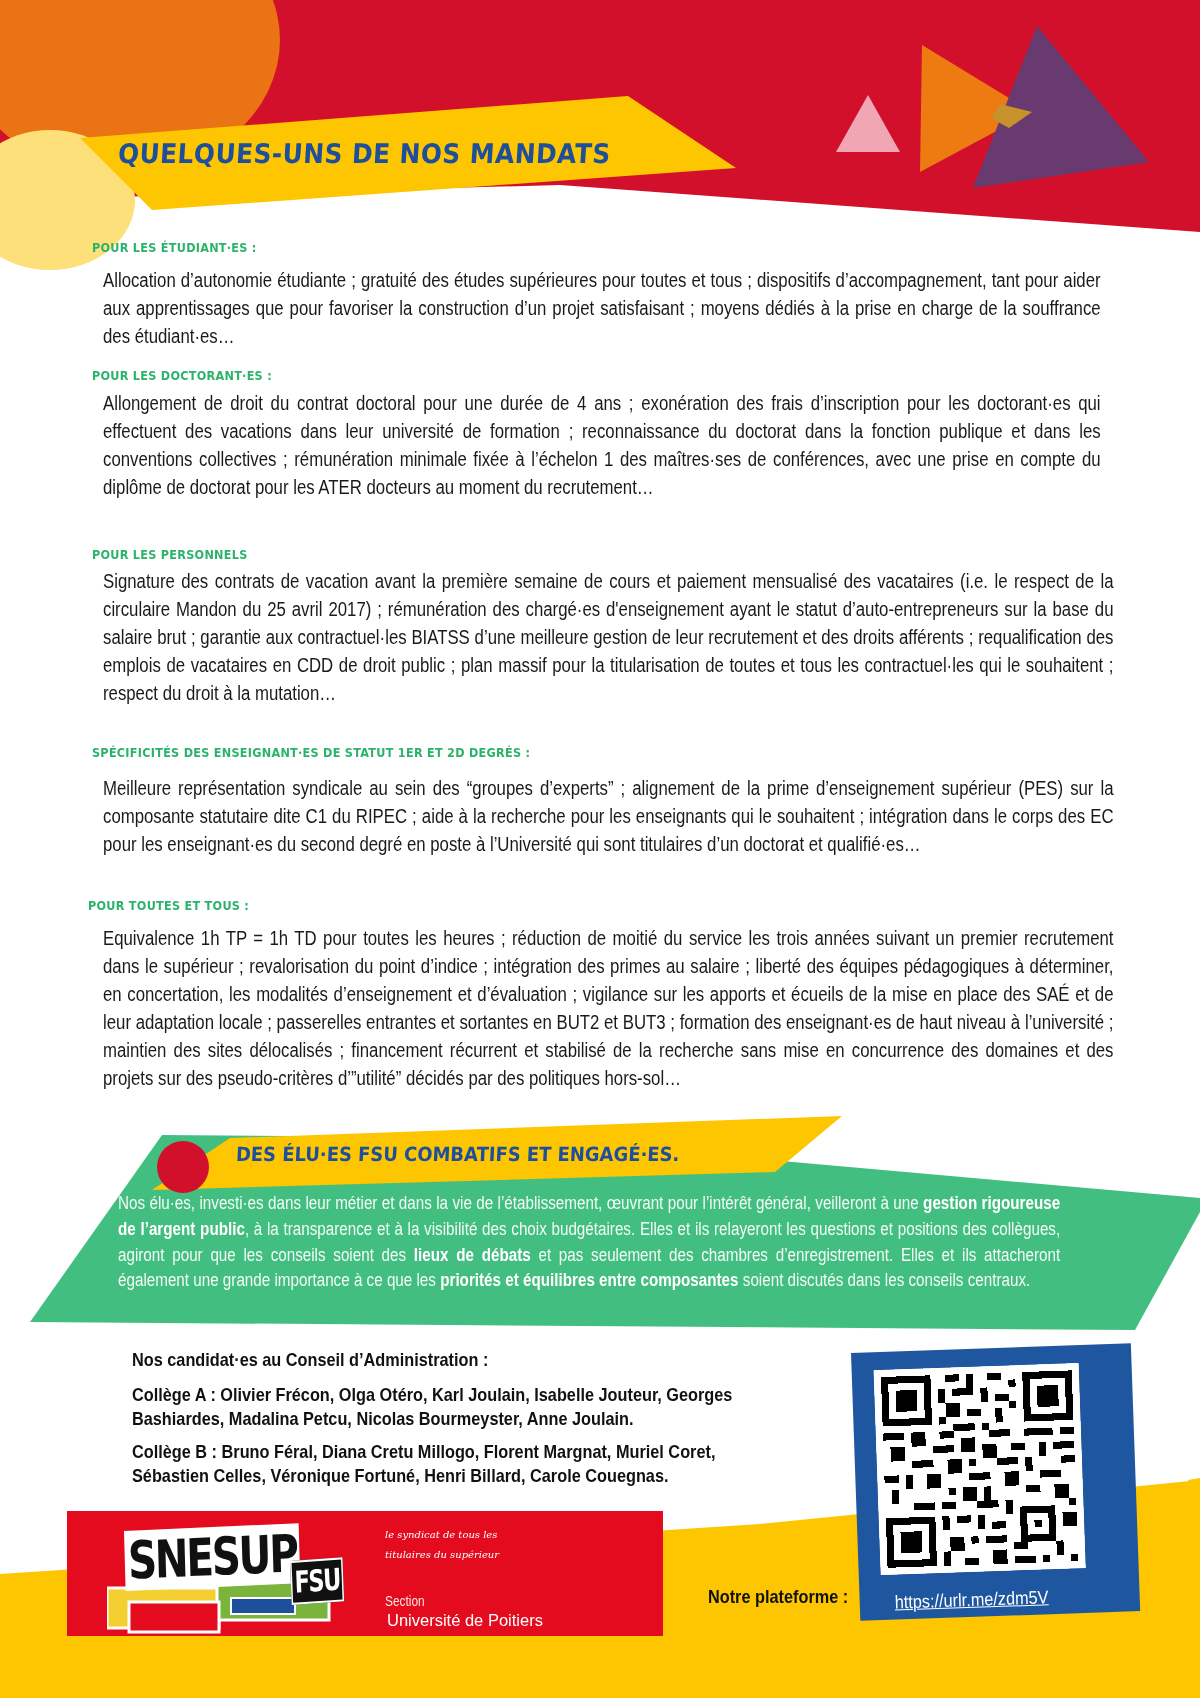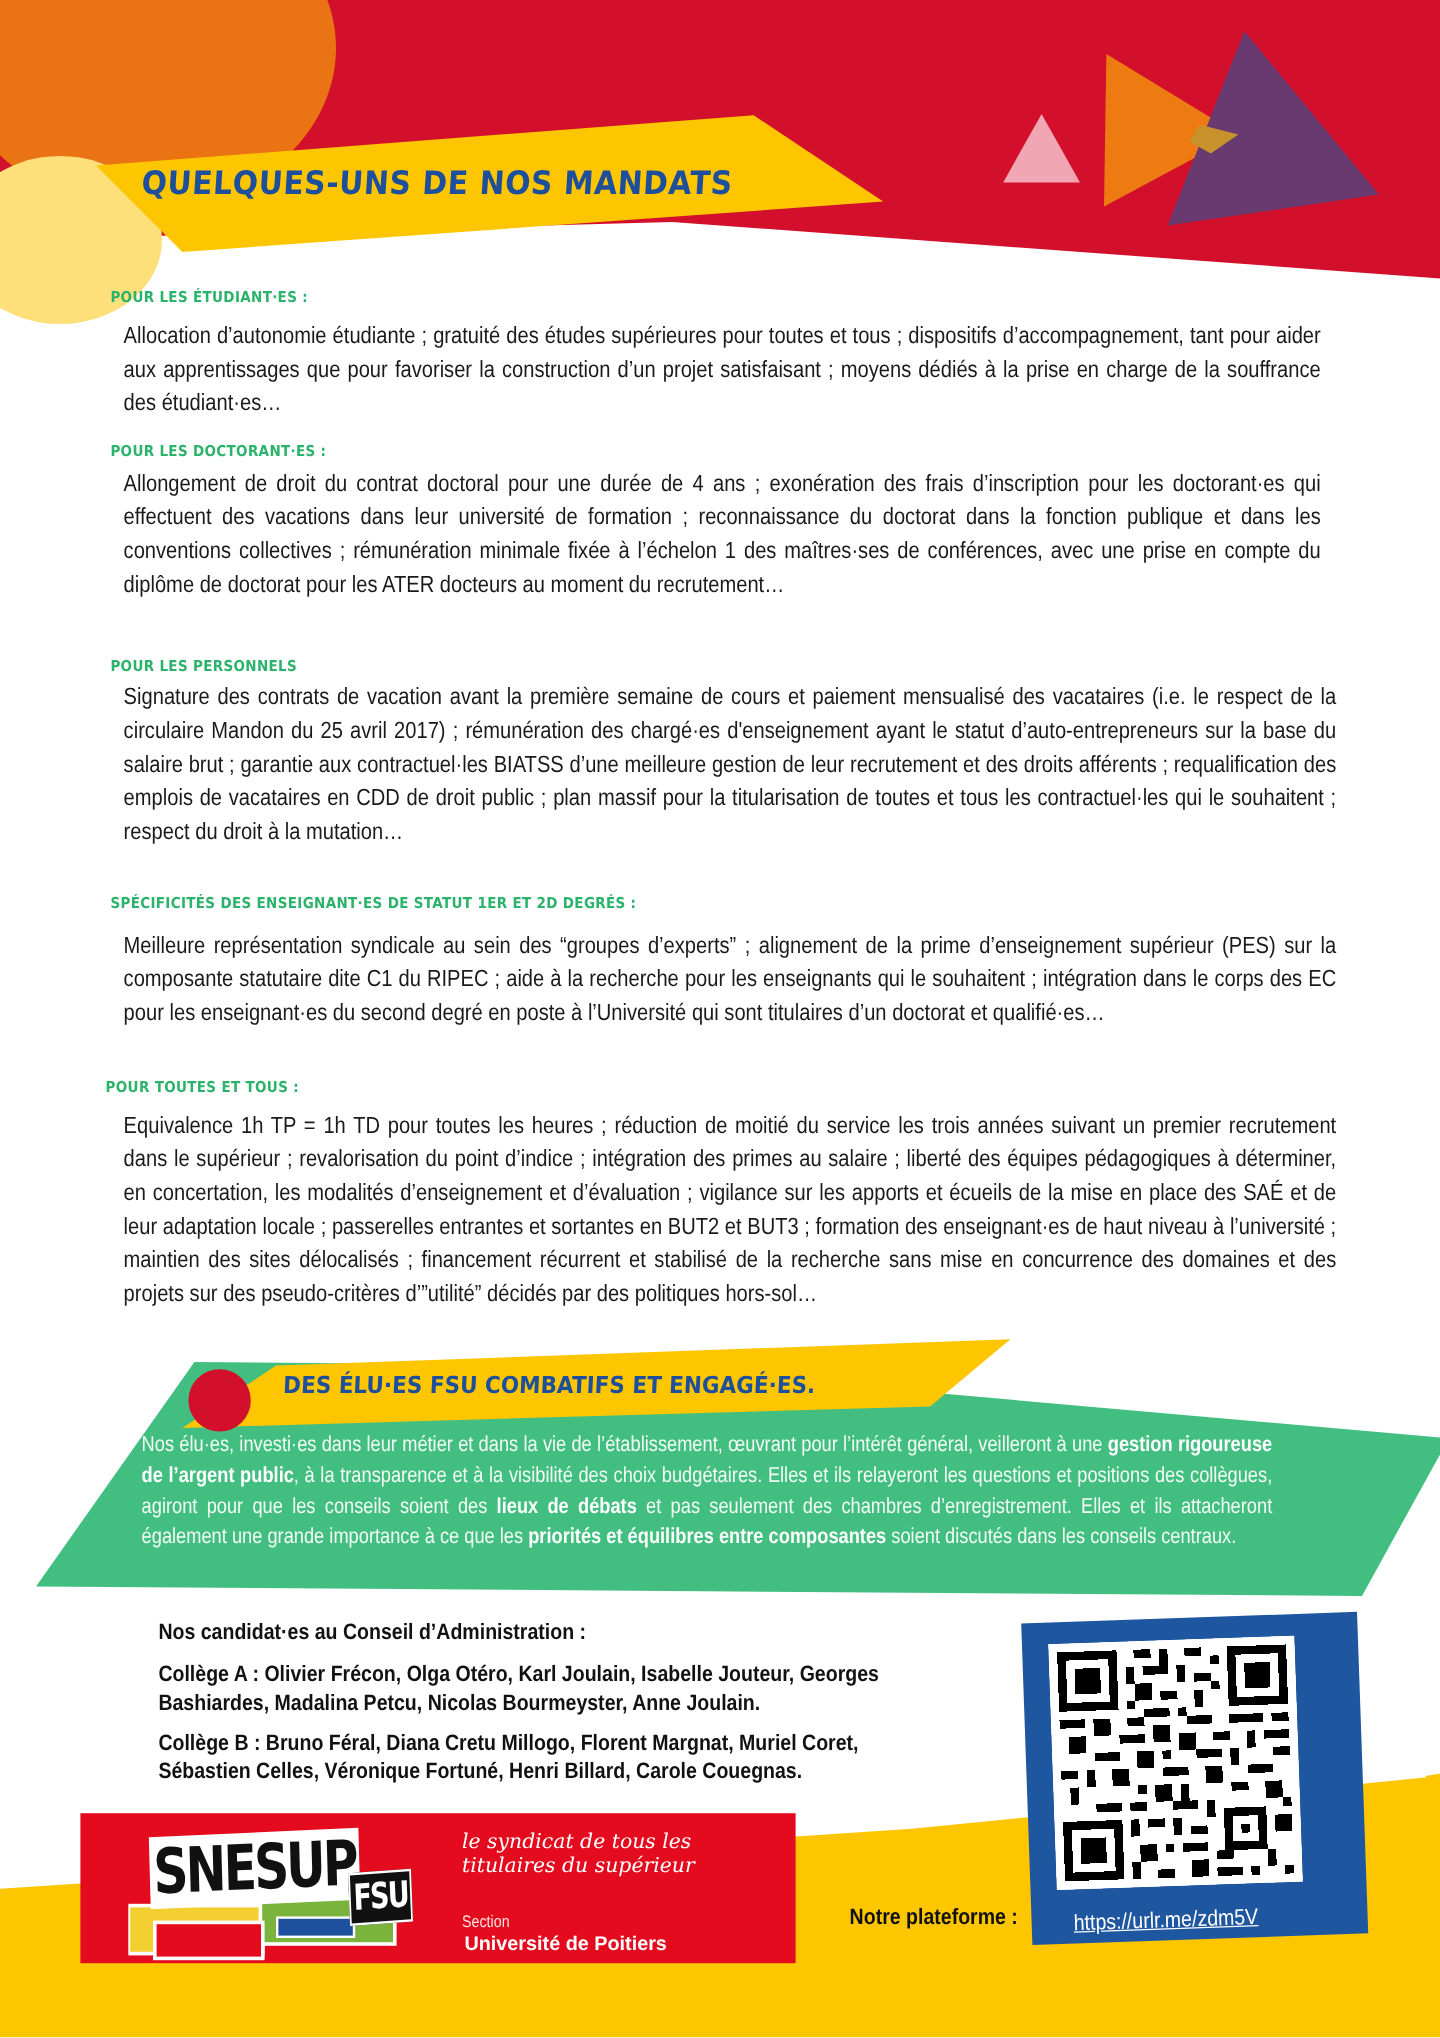--- a/index.html
+++ b/index.html
@@ -11,23 +11,23 @@
   .para { position: absolute; left: 103px; font-family: "Liberation Sans", sans-serif; font-size: 19.5px; line-height: 28px; color: #1a1a1a; text-align: justify; transform: scaleX(0.86); transform-origin: left top; }
   .elus-title { position: absolute; left: 236px; top: 1143px; font-family: "DejaVu Sans", sans-serif; font-weight: bold; font-size: 19.5px; color: #1e4f9c; transform: scaleX(0.92) skewX(-3deg); transform-origin: left center; }
   .elus-text { position: absolute; left: 118px; top: 1191px; width: 1115px; font-family: "Liberation Sans", sans-serif; font-size: 18px; line-height: 25.8px; color: #f3fbf5; text-align: justify; transform: scaleX(0.845); transform-origin: left top; }
   .elus-text b { color: #ffffff; }
   .cand { position: absolute; left: 132px; font-family: "Liberation Sans", sans-serif; font-weight: bold; font-size: 18.5px; line-height: 24px; color: #111; transform: scaleX(0.88); transform-origin: left top; width: 750px; }
   .qr-card { position: absolute; left: 851px; top: 1353px; width: 280px; height: 268px; background: #1f56a0; transform: rotate(-2deg); transform-origin: left top; }
   .qr-box { position: absolute; left: 22px; top: 18px; width: 205px; height: 205px; background: #fff; }
   .qr-link { position: absolute; left: 35px; top: 240px; font-family: "Liberation Sans", sans-serif; font-size: 18.5px; color: #ffffff; text-decoration: underline; transform: scaleX(0.88); transform-origin: left top; white-space: nowrap; }
   .plat-label { position: absolute; left: 708px; top: 1586px; font-family: "Liberation Sans", sans-serif; font-weight: bold; font-size: 18.5px; color: #111; transform: scaleX(0.88); transform-origin: left top; white-space: nowrap; }
   .logo-band { position: absolute; left: 67px; top: 1511px; width: 596px; height: 125px; background: #e30b1d; }
-  .logo-tag { position: absolute; left: 318px; top: 14px; font-family: "DejaVu Serif", serif; font-style: italic; font-size: 17px; line-height: 20px; color: #fff; }
+  .logo-tag { position: absolute; left: 318px; top: 14px; font-family: "DejaVu Serif", serif; font-style: italic; font-size: 10px; line-height: 20px; color: #fff; }
   .logo-section { position: absolute; left: 318px; top: 82px; font-family: "Liberation Sans", sans-serif; font-size: 14px; color: #ffe3e3; transform: scaleX(0.85); transform-origin: left top; }
-  .logo-univ { position: absolute; left: 320px; top: 100px; font-family: "Liberation Sans", sans-serif; font-weight: bold; font-size: 16.5px; color: #fff; white-space: nowrap; }
+  .logo-univ { position: absolute; left: 320px; top: 100px; font-family: "Liberation Sans", sans-serif; font-weight: normal; font-size: 16.5px; color: #fff; white-space: nowrap; }
   .snesup { position: absolute; left: 57px; top: 20px; background: #fff; padding: 0 4px; font-family: "DejaVu Sans", sans-serif; font-weight: bold; font-size: 52px; line-height: 60px; color: #111; letter-spacing: -3px; transform: scaleX(0.78) rotate(-2deg); transform-origin: left top; }
   .fsu { position: absolute; left: 223px; top: 50px; background: #111; border: 2px solid #fff; padding: 0 3px; font-family: "DejaVu Sans", sans-serif; font-weight: bold; font-size: 30px; line-height: 40px; color: #fff; letter-spacing: -2px; transform: scaleX(0.75) rotate(-3deg); transform-origin: left top; }
 </style>
 </head>
 <body>
 
 <svg class="bg" width="1200" height="1698" viewBox="0 0 1200 1698">
 
   <polygon points="0,0 1200,0 1200,232 560,185 0,200" fill="#d3102b"></polygon>
 

